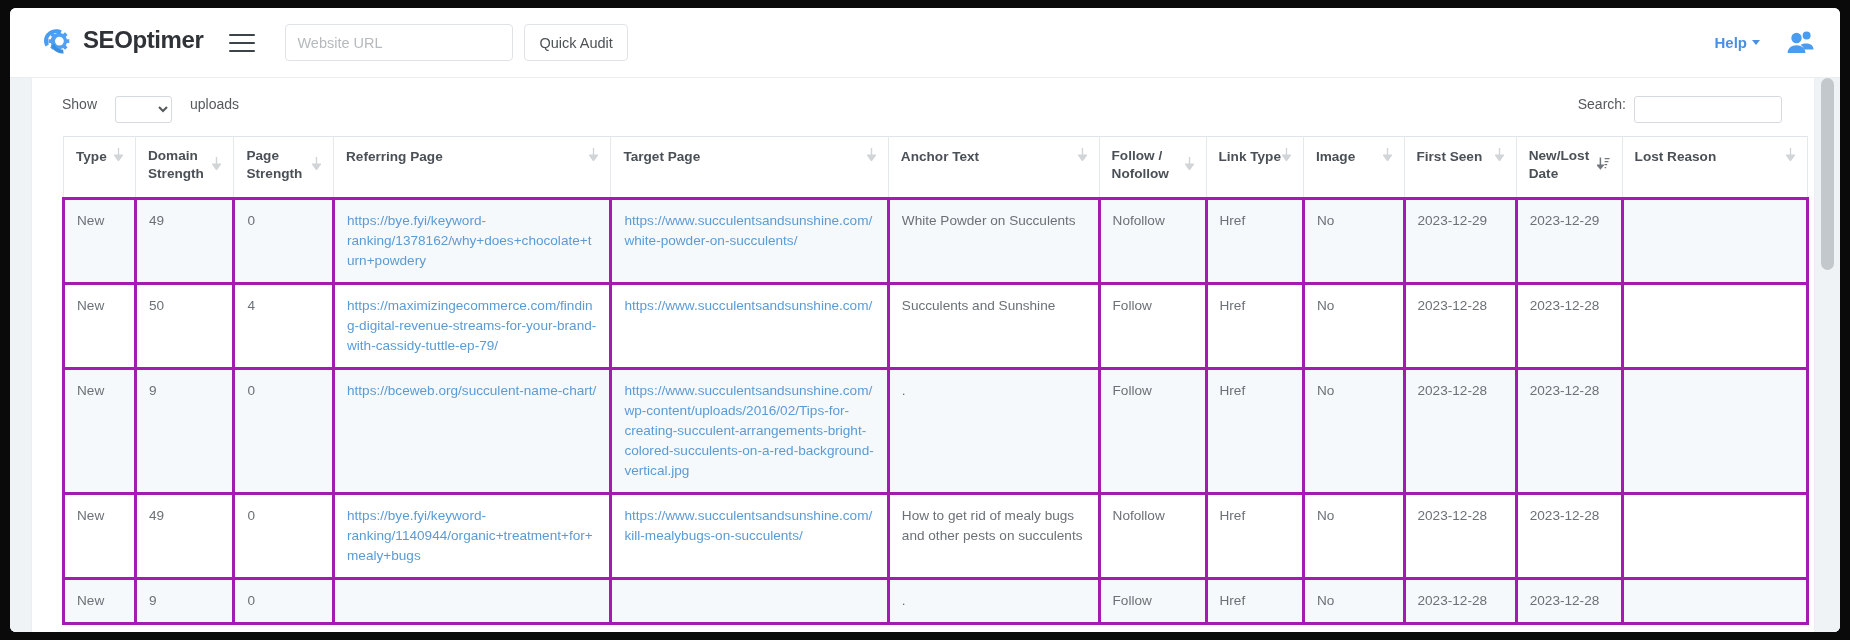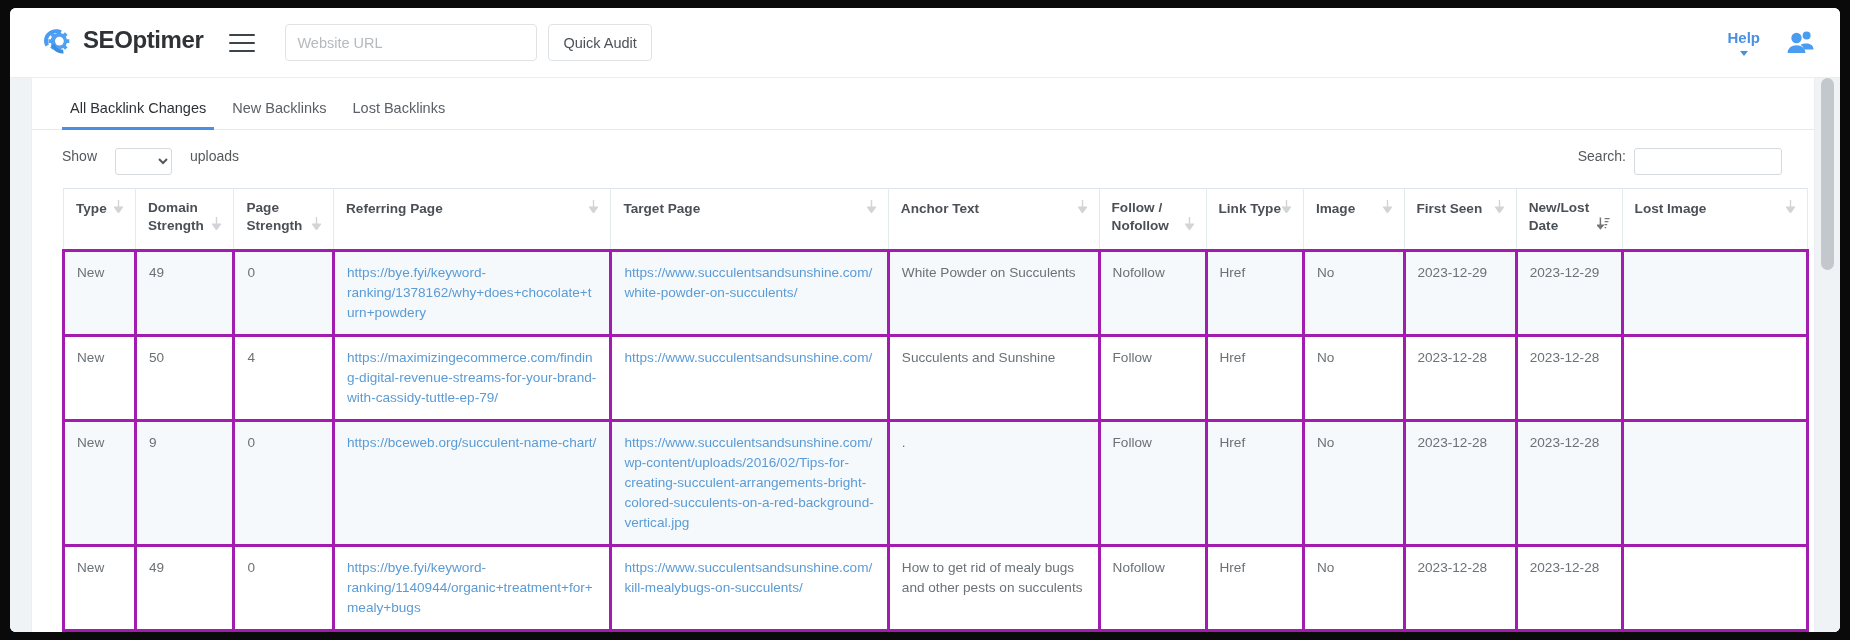--- a/index.html
+++ b/index.html
@@ -47,21 +47,21 @@
   .hamburger {
     margin-left: 26px;
     width: 26px; height: 22px;
     display: flex; flex-direction: column; justify-content: space-between;
     padding: 2px 0;
     cursor: pointer;
   }
   .hamburger span { display:block; height: 2px; background: #3d4449; border-radius: 1px; }
   .url-input {
     margin-left: 30px;
-    width: 252px; height: 37px;
+    width: 228px; height: 37px;
     border: 1px solid #dfe3e6;
     border-radius: 4px;
     padding: 0 11px;
     font-size: 14.5px;
     color: #55595c;
     background: #fff;
     outline: none;
     font-family: "Liberation Sans", sans-serif;
   }
   .url-input::placeholder { color: #b6babd; }
@@ -74,21 +74,21 @@
     background: #fff;
     font-size: 14.5px;
     color: #4c5256;
     cursor: pointer;
     font-family: "Liberation Sans", sans-serif;
   }
   .nav-right { margin-left: auto; display: flex; align-items: center; gap: 26px; }
   .help-link {
     font-size: 15px; font-weight: bold; color: #4a90e2;
     cursor: pointer; text-decoration: none;
-    display: flex; align-items: center; gap: 5px; flex-direction: column;
+    display: flex; align-items: center; gap: 5px;
   }
   .caret-dn { width:0;height:0;border-left:4px solid transparent;border-right:4px solid transparent;border-top:5px solid #4a90e2; display:inline-block; }
   .account-icon { width: 28px; height: 26px; cursor: pointer; }
 
   
   .page {
     flex: 1;
     display: flex;
     min-height: 0;
     background: #f7f9fa;
@@ -189,21 +189,21 @@
     background: #ffffff;
     color: #4a5056;
     font-weight: bold;
     text-align: left;
     vertical-align: top;
     padding: 10px 12px 14px 12px;
     line-height: 1.33;
     position: relative;
     cursor: pointer;
   }
-  .th-inner { display: flex; justify-content: space-between; align-items: flex-end; }
+  .th-inner { display: flex; justify-content: space-between; align-items: center; }
   .sort-ico {
     flex: none;
     margin-top: 1px;
     opacity: 0.85;
   }
   table.dt tbody td {
     border: 3px solid #a21caf;
     padding: 11px 12px 11px 12px;
     vertical-align: top;
     color: #6b7176;
@@ -278,25 +278,20 @@
         </svg>
       </span>
     </div>
   </div>
 
   <div class="page">
     <div class="left-rail"></div>
 
     <div class="content">
 
-      <div class="tabs">
-        <div class="tab active">All Backlink Changes</div>
-        <div class="tab">New Backlinks</div>
-        <div class="tab">Lost Backlinks</div>
-      </div>
 
       <div class="controls">
         <div class="show-entries">
           <span>Show</span>
           <select class="entries-select"><option value=""></option><option value="10">10</option><option value="25">25</option><option value="50">50</option><option value="100">100</option></select>
           <span>uploads</span>
         </div>
         <div class="search-wrap">
           <span>Search:</span>
           <input class="search-input" type="text" placeholder="" style="">
@@ -407,21 +402,21 @@
                 <span class="sort-ico">
                   <svg width="13" height="13" viewBox="0 0 13 13">
                     <path d="M3.4 0.6 v9.4 M3.4 11.6 L0.7 8.3 h5.4 z" stroke="#5a6066" stroke-width="1.5" fill="#5a6066"></path>
                     <path d="M7.6 1.6 h5 M7.6 4.6 h3.8 M7.6 7.6 h2.6 M7.6 10.6 h1.6" stroke="#5a6066" stroke-width="1.4"></path>
                   </svg>
                 </span>
               </div>
                   </th>
               <th>
                     <div class="th-inner">
-                <span>Lost Image</span>
+                <span>Lost Reason</span>
                 <span class="sort-ico"><svg width="9" height="13" viewBox="0 0 9 13">
                           <path d="M4.5 12.5 L0.6 7.2 h7.8 z M4.5 0 v8" stroke="#c9ced2" stroke-width="1.4" fill="#c9ced2"></path>
                         </svg></span>
               </div>
                   </th>
             </tr>
           </thead>
           <tbody>
             <tr class="odd">
               <td>New</td>

